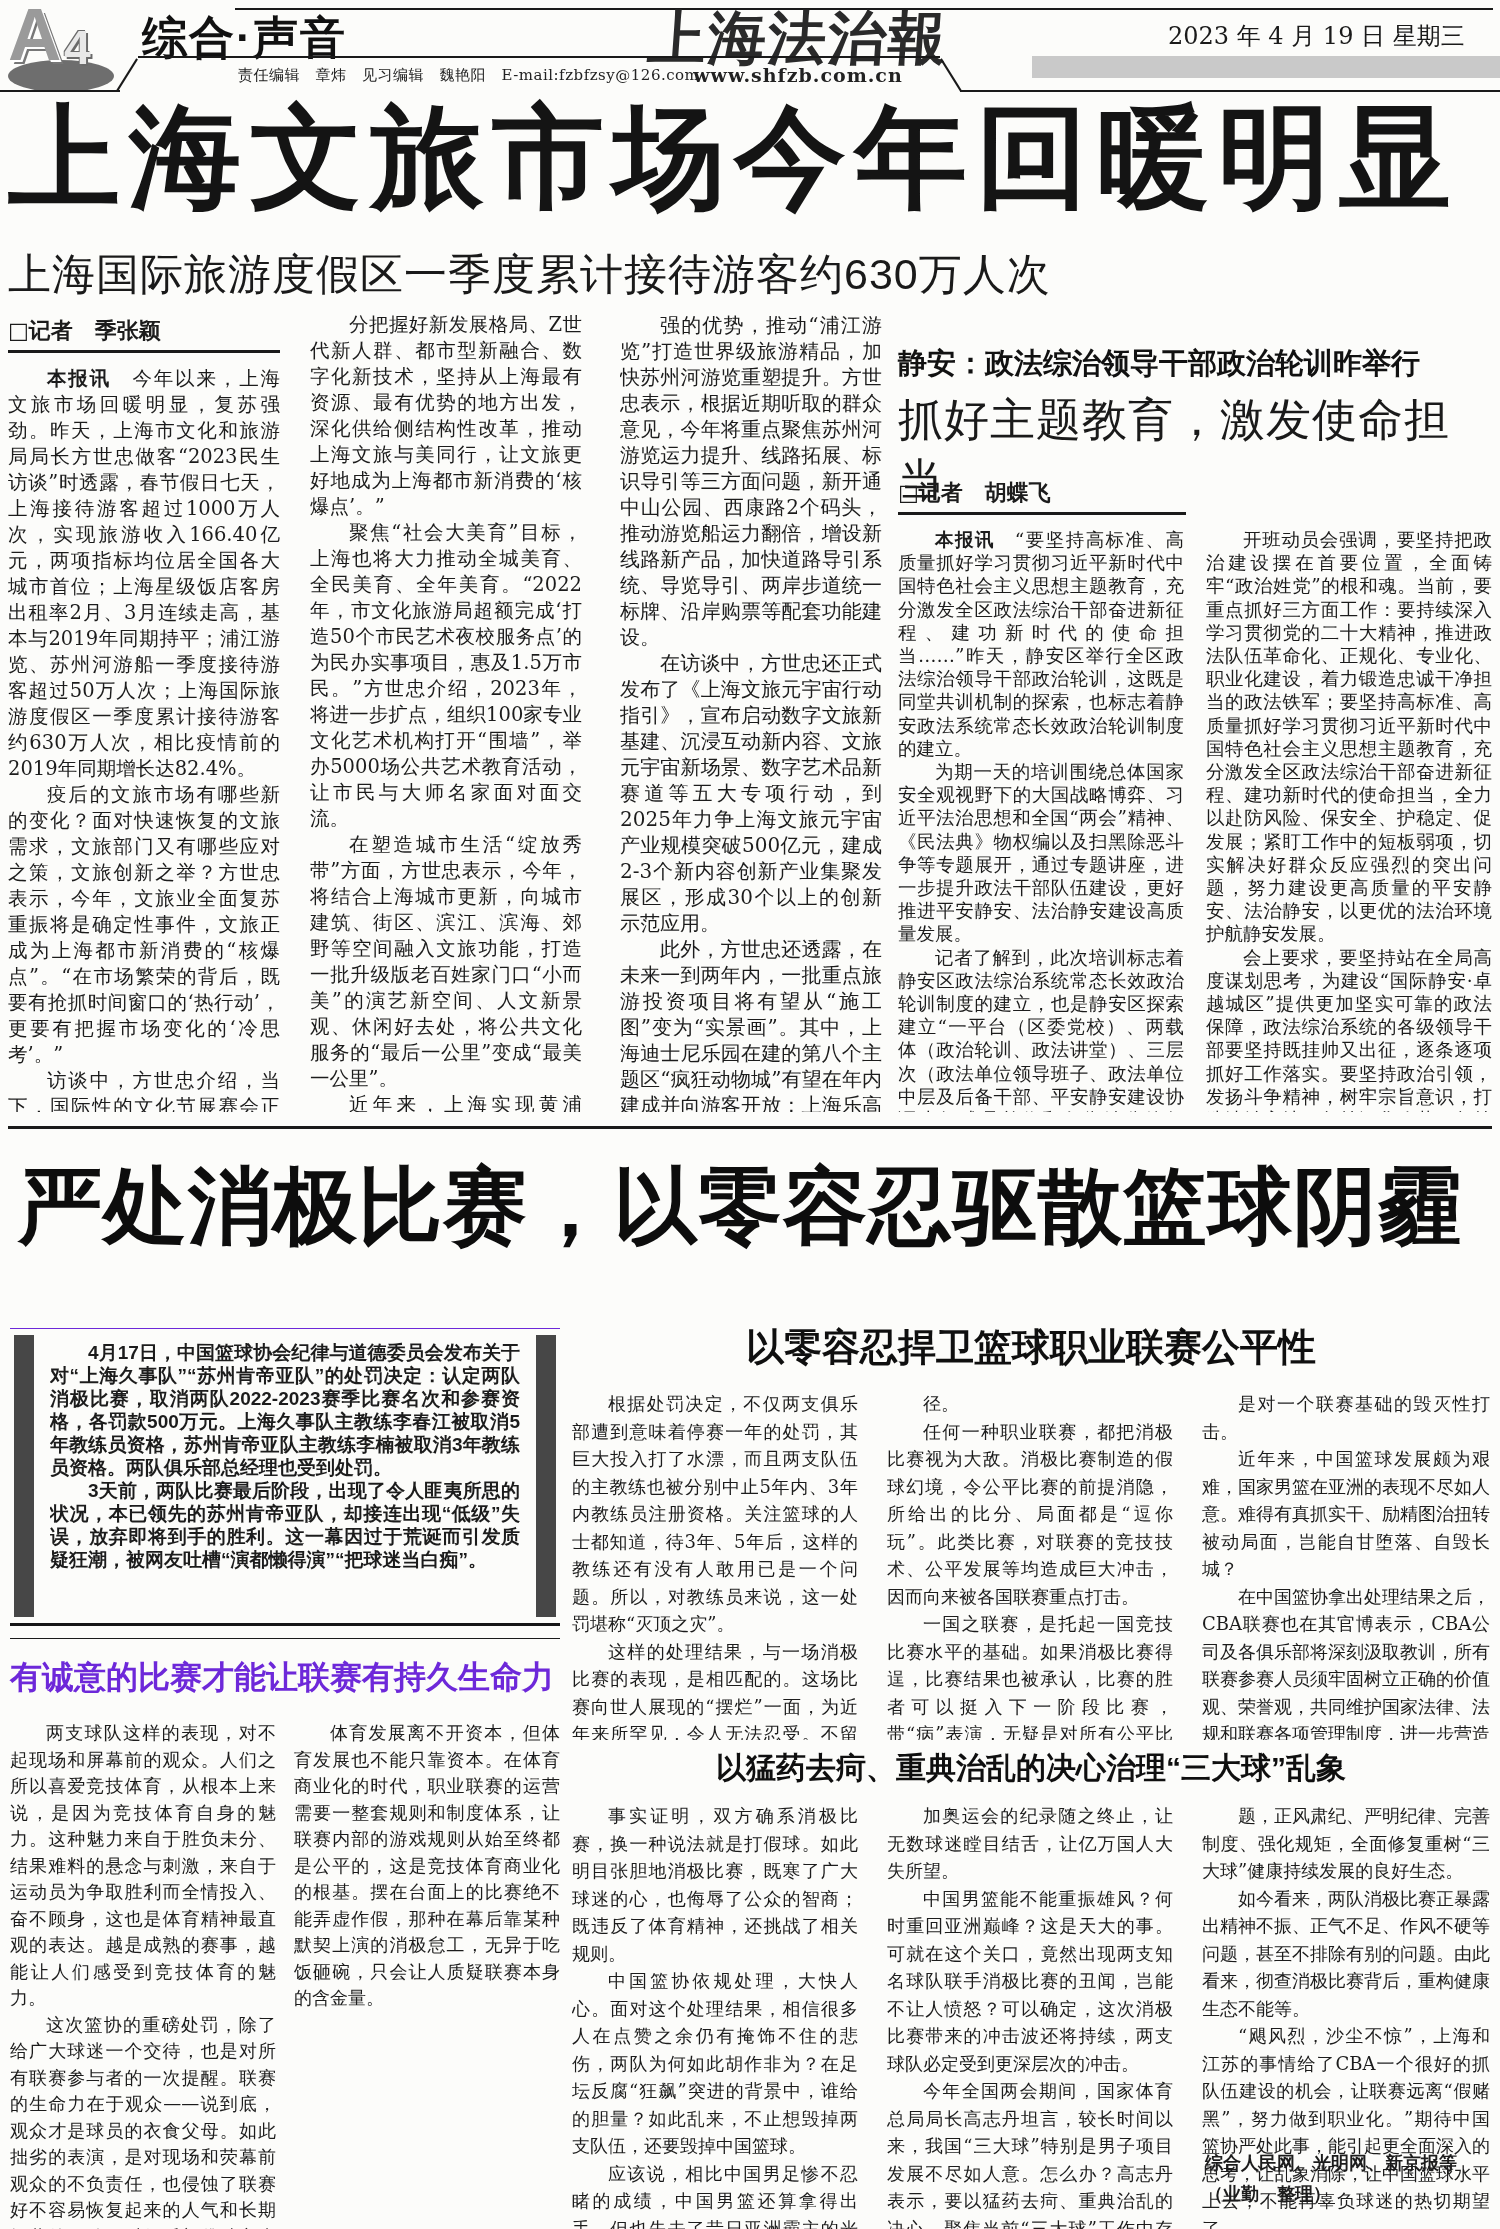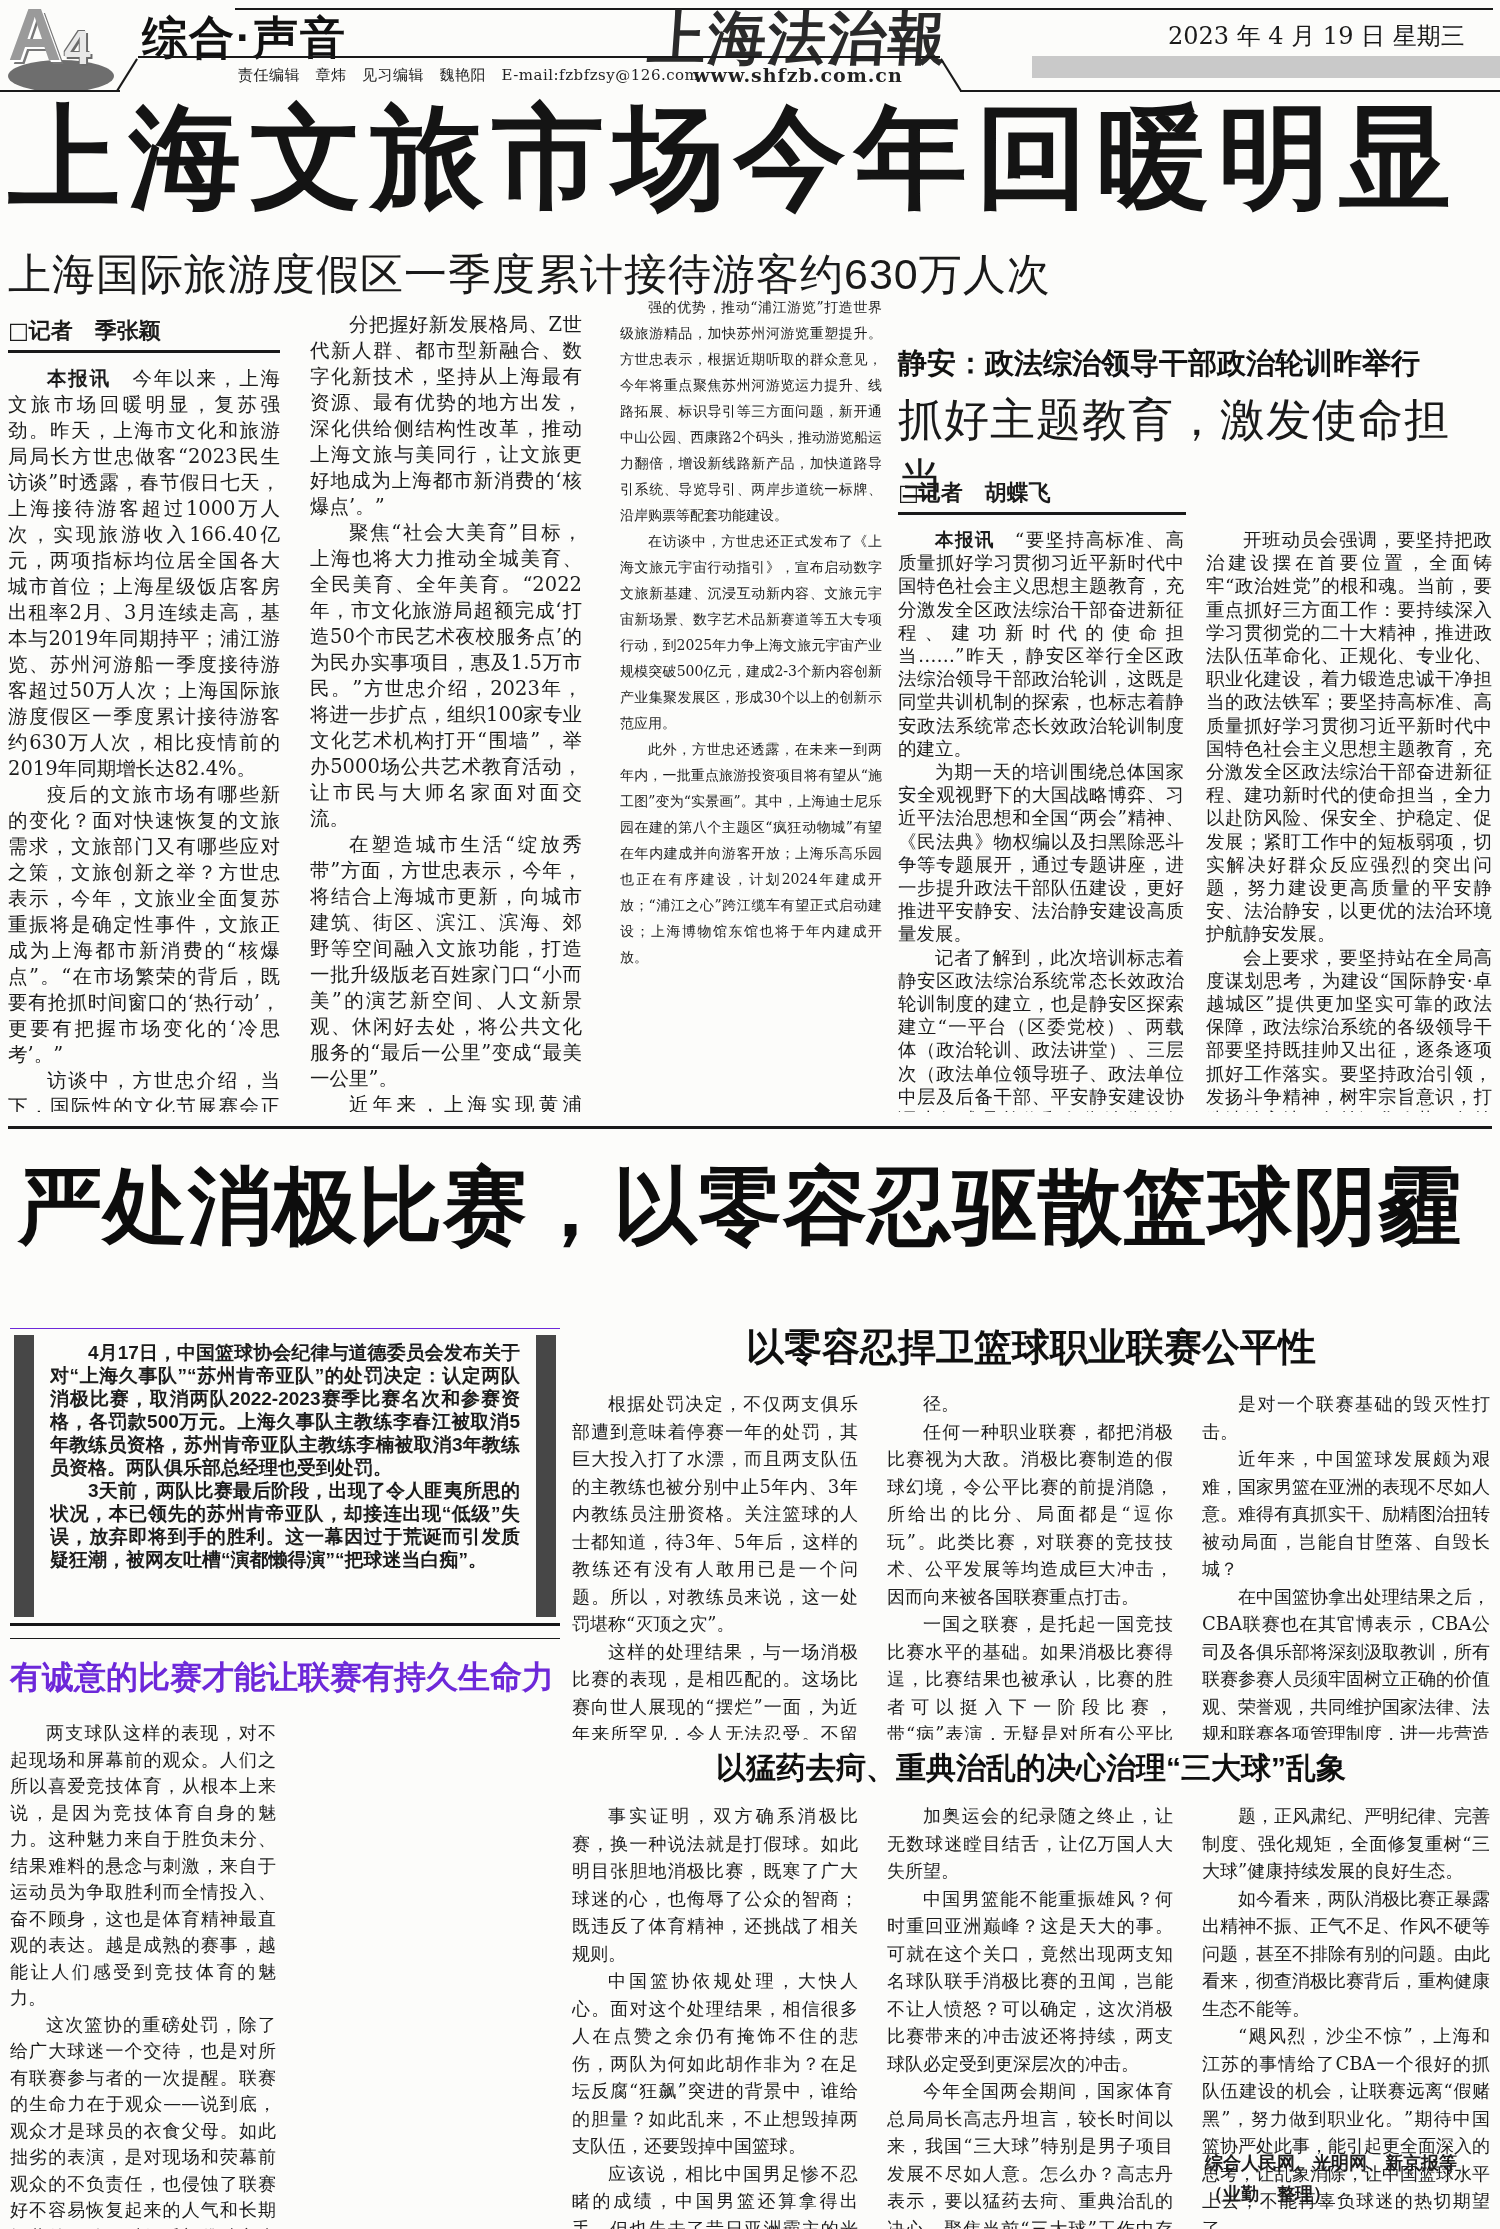--- a/index.html
+++ b/index.html
@@ -59,21 +59,21 @@
     <p class="para"><b>本报讯</b><span>　今年以来，上海文旅市场回暖明显，复苏强劲。昨天，上海市文化和旅游局局长方世忠做客“2023民生访谈”时透露，春节假日七天，上海接待游客超过1000万人次，实现旅游收入166.40亿元，两项指标均位居全国各大城市首位；上海星级饭店客房出租率2月、3月连续走高，基本与2019年同期持平；浦江游览、苏州河游船一季度接待游客超过50万人次；上海国际旅游度假区一季度累计接待游客约630万人次，相比疫情前的2019年同期增长达82.4%。</span></p>
   <p class="para">疫后的文旅市场有哪些新的变化？面对快速恢复的文旅需求，文旅部门又有哪些应对之策，文旅创新之举？方世忠表示，今年，文旅业全面复苏重振将是确定性事件，文旅正成为上海都市新消费的“核爆点”。“在市场繁荣的背后，既要有抢抓时间窗口的‘热行动’，更要有把握市场变化的‘冷思考’。”</p>
       <p class="para">访谈中，方世忠介绍，当下，国际性的文化节展赛会正全面回归。方世忠谈到，“疫后的文旅业，不可能再简单回到过去发展的老观念、老路径、老办法。我们要充</p>
     </div>
   <div class="abs cols" style="left:310px;top:312px;width:272px;height:800px;font-size:19.5px;line-height:26px;">
       <p class="para">分把握好新发展格局、Z世代新人群、都市型新融合、数字化新技术，坚持从上海最有资源、最有优势的地方出发，深化供给侧结构性改革，推动上海文旅与美同行，让文旅更好地成为上海都市新消费的‘核爆点’。”</p>
       <p class="para">聚焦“社会大美育”目标，上海也将大力推动全城美育、全民美育、全年美育。“2022年，市文化旅游局超额完成‘打造50个市民艺术夜校服务点’的为民办实事项目，惠及1.5万市民。”方世忠介绍，2023年，将进一步扩点，组织100家专业文化艺术机构打开“围墙”，举办5000场公共艺术教育活动，让市民与大师名家面对面交流。</p>
       <p class="para">在塑造城市生活“绽放秀带”方面，方世忠表示，今年，将结合上海城市更新，向城市建筑、街区、滨江、滨海、郊野等空间融入文旅功能，打造一批升级版老百姓家门口“小而美”的演艺新空间、人文新景观、休闲好去处，将公共文化服务的“最后一公里”变成“最美一公里”。</p>
       <p class="para">近年来，上海实现黄浦江、苏州河两岸公共空间贯通，注重发挥沿江沿河旅游资源等级高、历史文化底蕴深、沿河区域特色</p>
     </div>
-  <div class="abs cols" style="left:620px;top:294px;width:262px;height:800px;font-size:14px;line-height:26px;">
+  <div class="abs cols" style="left:620px;top:312px;width:262px;height:800px;font-size:20px;line-height:26px;">
       <p class="para">强的优势，推动“浦江游览”打造世界级旅游精品，加快苏州河游览重塑提升。方世忠表示，根据近期听取的群众意见，今年将重点聚焦苏州河游览运力提升、线路拓展、标识导引等三方面问题，新开通中山公园、西康路2个码头，推动游览船运力翻倍，增设新线路新产品，加快道路导引系统、导览导引、两岸步道统一标牌、沿岸购票等配套功能建设。</p>
       <p class="para">在访谈中，方世忠还正式发布了《上海文旅元宇宙行动指引》，宣布启动数字文旅新基建、沉浸互动新内容、文旅元宇宙新场景、数字艺术品新赛道等五大专项行动，到2025年力争上海文旅元宇宙产业规模突破500亿元，建成2-3个新内容创新产业集聚发展区，形成30个以上的创新示范应用。</p>
       <p class="para">此外，方世忠还透露，在未来一到两年内，一批重点旅游投资项目将有望从“施工图”变为“实景画”。其中，上海迪士尼乐园在建的第八个主题区“疯狂动物城”有望在年内建成并向游客开放；上海乐高乐园也正在有序建设，计划2024年建成开放；“浦江之心”跨江缆车有望正式启动建设；上海博物馆东馆也将于年内建成开放。</p>
     </div>
 
   <div class="abs hei kicker" style="left:898px;top:344px;width:596px;font-size:29px;">静安：政法综治领导干部政治轮训昨举行</div>
   <div class="abs hei headline-sub" style="left:898px;top:390px;width:596px;font-size:45px;letter-spacing:1px;">抓好主题教育，激发使命担当</div>
 
   <div class="abs byline" style="left:898px;top:478px;font-size:22px;">□记者　胡蝶飞</div>
   <div class="abs rule" style="left:898px;top:512px;width:288px;height:3px;"></div>
@@ -102,20 +102,21 @@
   </div>
   <div class="abs rule" style="left:10px;top:1638px;width:550px;height:1px;"></div>
 
   <div class="abs hei" style="left:10px;top:1656px;width:552px;font-size:32px;font-weight:900;color:#6d28d9;">有诚意的比赛才能让联赛有持久生命力</div>
 
   <div class="abs cols" style="left:10px;top:1720px;width:266px;height:509px;font-size:18px;line-height:26.5px;">
       <p class="para">两支球队这样的表现，对不起现场和屏幕前的观众。人们之所以喜爱竞技体育，从根本上来说，是因为竞技体育自身的魅力。这种魅力来自于胜负未分、结果难料的悬念与刺激，来自于运动员为争取胜利而全情投入、奋不顾身，这也是体育精神最直观的表达。越是成熟的赛事，越能让人们感受到竞技体育的魅力。</p>
       <p class="para">这次篮协的重磅处罚，除了给广大球迷一个交待，也是对所有联赛参与者的一次提醒。联赛的生命力在于观众——说到底，观众才是球员的衣食父母。如此拙劣的表演，是对现场和荧幕前观众的不负责任，也侵蚀了联赛好不容易恢复起来的人气和长期经营的口碑。对俱乐部赞助方来说，应当从中汲取教训，钱再多也不能胡来。</p>
     </div>
   <div class="abs cols" style="left:294px;top:1720px;width:266px;height:509px;font-size:18px;line-height:26.5px;">
+      <p class="para">体育发展离不开资本，但体育发展也不能只靠资本。在体育商业化的时代，职业联赛的运营需要一整套规则和制度体系，让联赛内部的游戏规则从始至终都是公平的，这是竞技体育商业化的根基。摆在台面上的比赛绝不能弄虚作假，那种在幕后靠某种默契上演的消极怠工，无异于吃饭砸碗，只会让人质疑联赛本身的含金量。</p>
     </div>
 
   <div class="abs hei" style="left:572px;top:1322px;width:918px;text-align:center;font-size:38px;font-weight:900;color:#0f0f0f;">以零容忍捍卫篮球职业联赛公平性</div>
 
   <div class="abs cols" style="left:572px;top:1390px;width:286px;height:350px;font-size:18px;line-height:27.5px;">
       <p class="para">根据处罚决定，不仅两支俱乐部遭到意味着停赛一年的处罚，其巨大投入打了水漂，而且两支队伍的主教练也被分别中止5年内、3年内教练员注册资格。关注篮球的人士都知道，待3年、5年后，这样的教练还有没有人敢用已是一个问题。所以，对教练员来说，这一处罚堪称“灭顶之灾”。</p>
       <p class="para">这样的处理结果，与一场消极比赛的表现，是相匹配的。这场比赛向世人展现的“摆烂”一面，为近年来所罕见，令人无法忍受。不留情面、重拳出击，是唯一处理路</p>
     </div>
   <div class="abs cols" style="left:887px;top:1390px;width:286px;height:350px;font-size:18px;line-height:27.5px;">
       <p class="para">径。</p>

